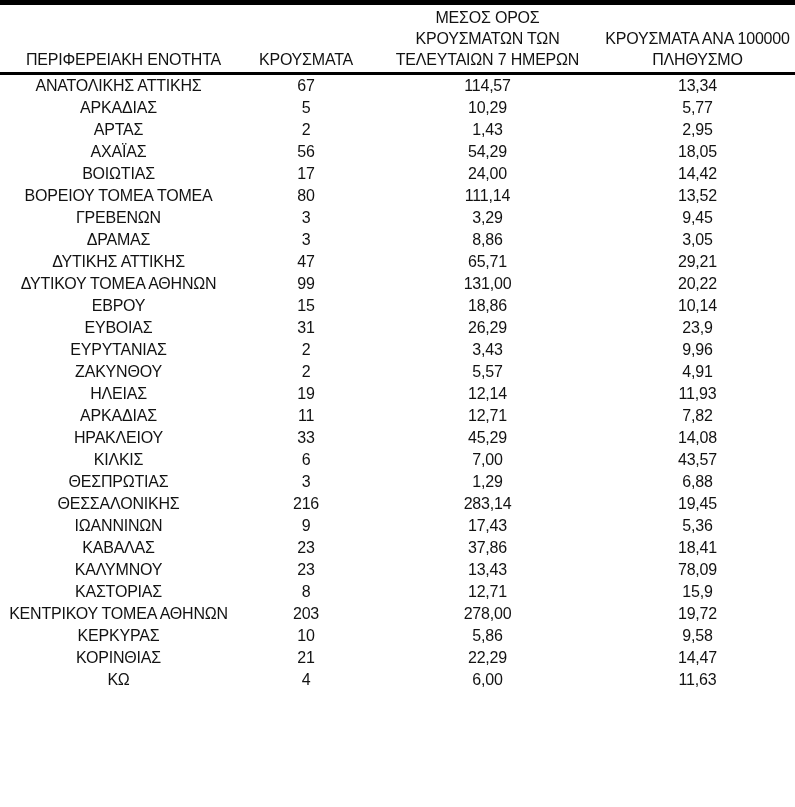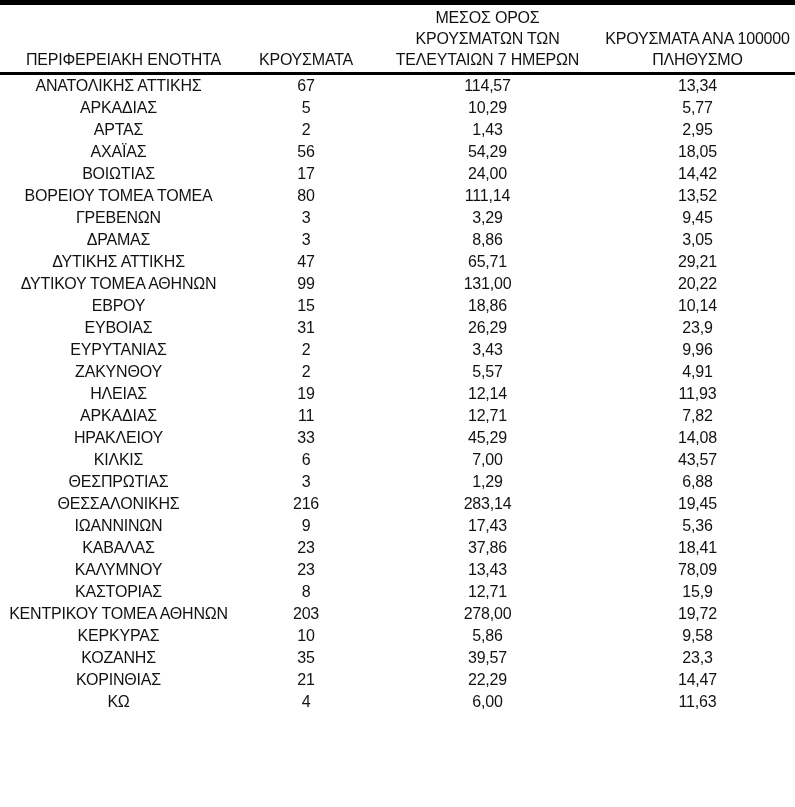--- a/index.html
+++ b/index.html
@@ -255,26 +255,20 @@
   </tr>
 
   <tr>
     <td>ΚΕΡΚΥΡΑΣ</td>
     <td>10</td>
     <td>5,86</td>
     <td>9,58</td>
   </tr>
 
 
-  <tr>
-    <td>ΚΟΖΑΝΗΣ</td>
-    <td>35</td>
-    <td>39,57</td>
-    <td>23,3</td>
-  </tr>
 
   <tr>
     <td>ΚΟΡΙΝΘΙΑΣ</td>
     <td>21</td>
     <td>22,29</td>
     <td>14,47</td>
   </tr>
 
   <tr>
     <td>ΚΩ</td>

